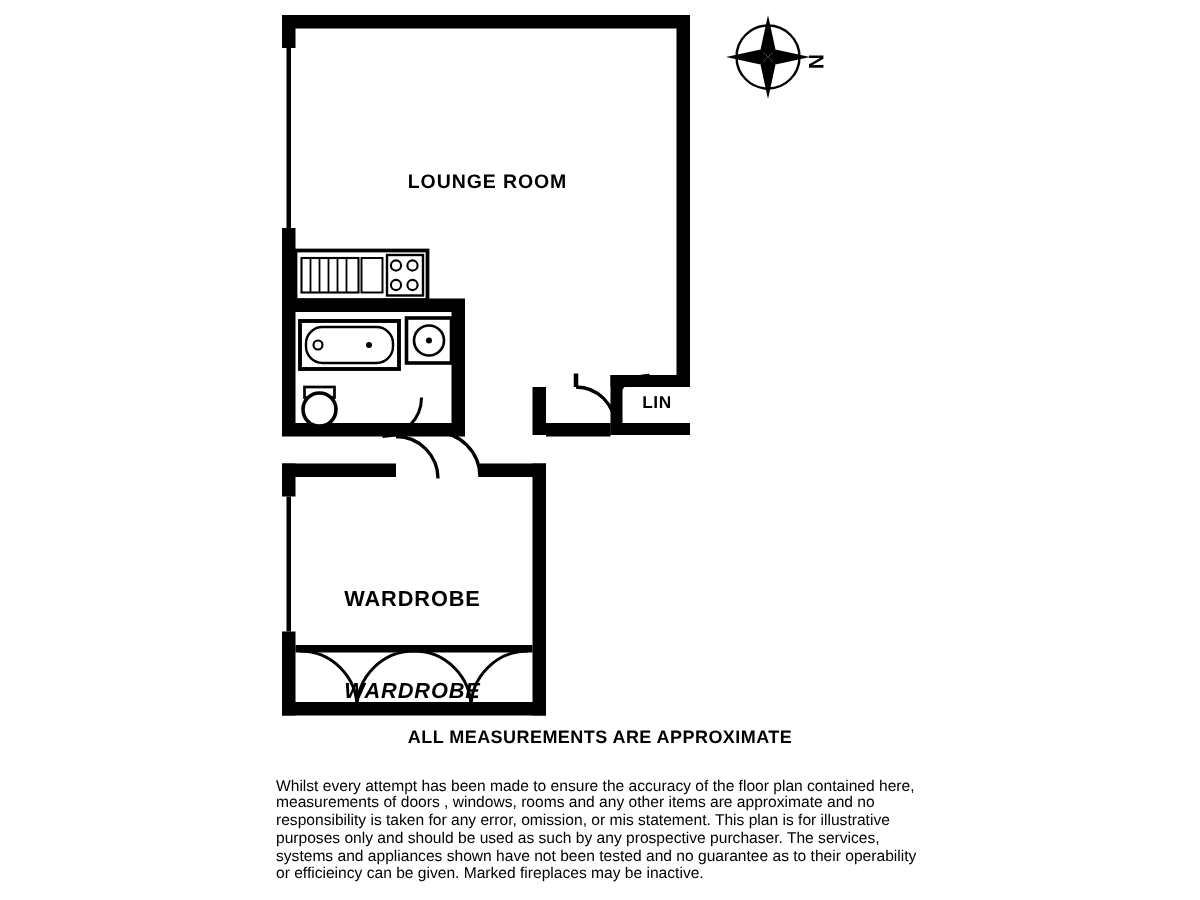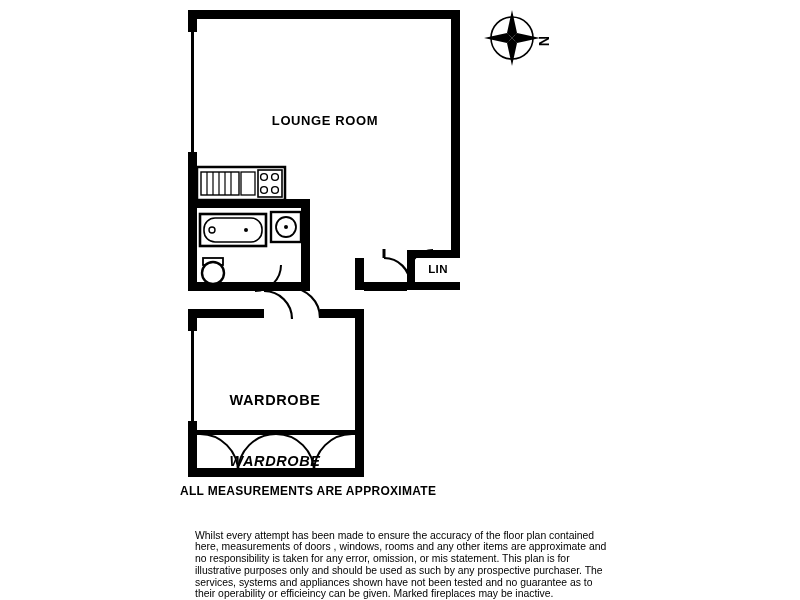--- a/index.html
+++ b/index.html
@@ -58,38 +58,38 @@
     width: 40px;
     font-size: 11.5px;
     text-align: center;
     letter-spacing: 0.4px;
   }
   #approx-label {
     position: absolute;
     left: 180px;
     top: 484px;
     width: 440px;
-    text-align: left;
+    text-align: center;
     font-size: 12px;
     font-weight: bold;
     letter-spacing: 0.3px;
     font-family: "Liberation Sans", sans-serif;
   }
   #disclaimer {
     position: absolute;
     left: 183px;
     top: 506px;
     width: 440px;
     font-size: 10.4px;
     line-height: 11.7px;
     color: #000;
     font-family: "Liberation Sans", sans-serif;
     white-space: pre-line;
   }
-  #disclaimer p { margin: 12px; }
+  #disclaimer p { margin: 1px; }
 </style>
 </head>
 <body>
 
 <svg id="plan" viewBox="0 0 800 600">
 
   <g fill="#000000">
 
     <rect x="188" y="10" width="272" height="9"></rect>
 

